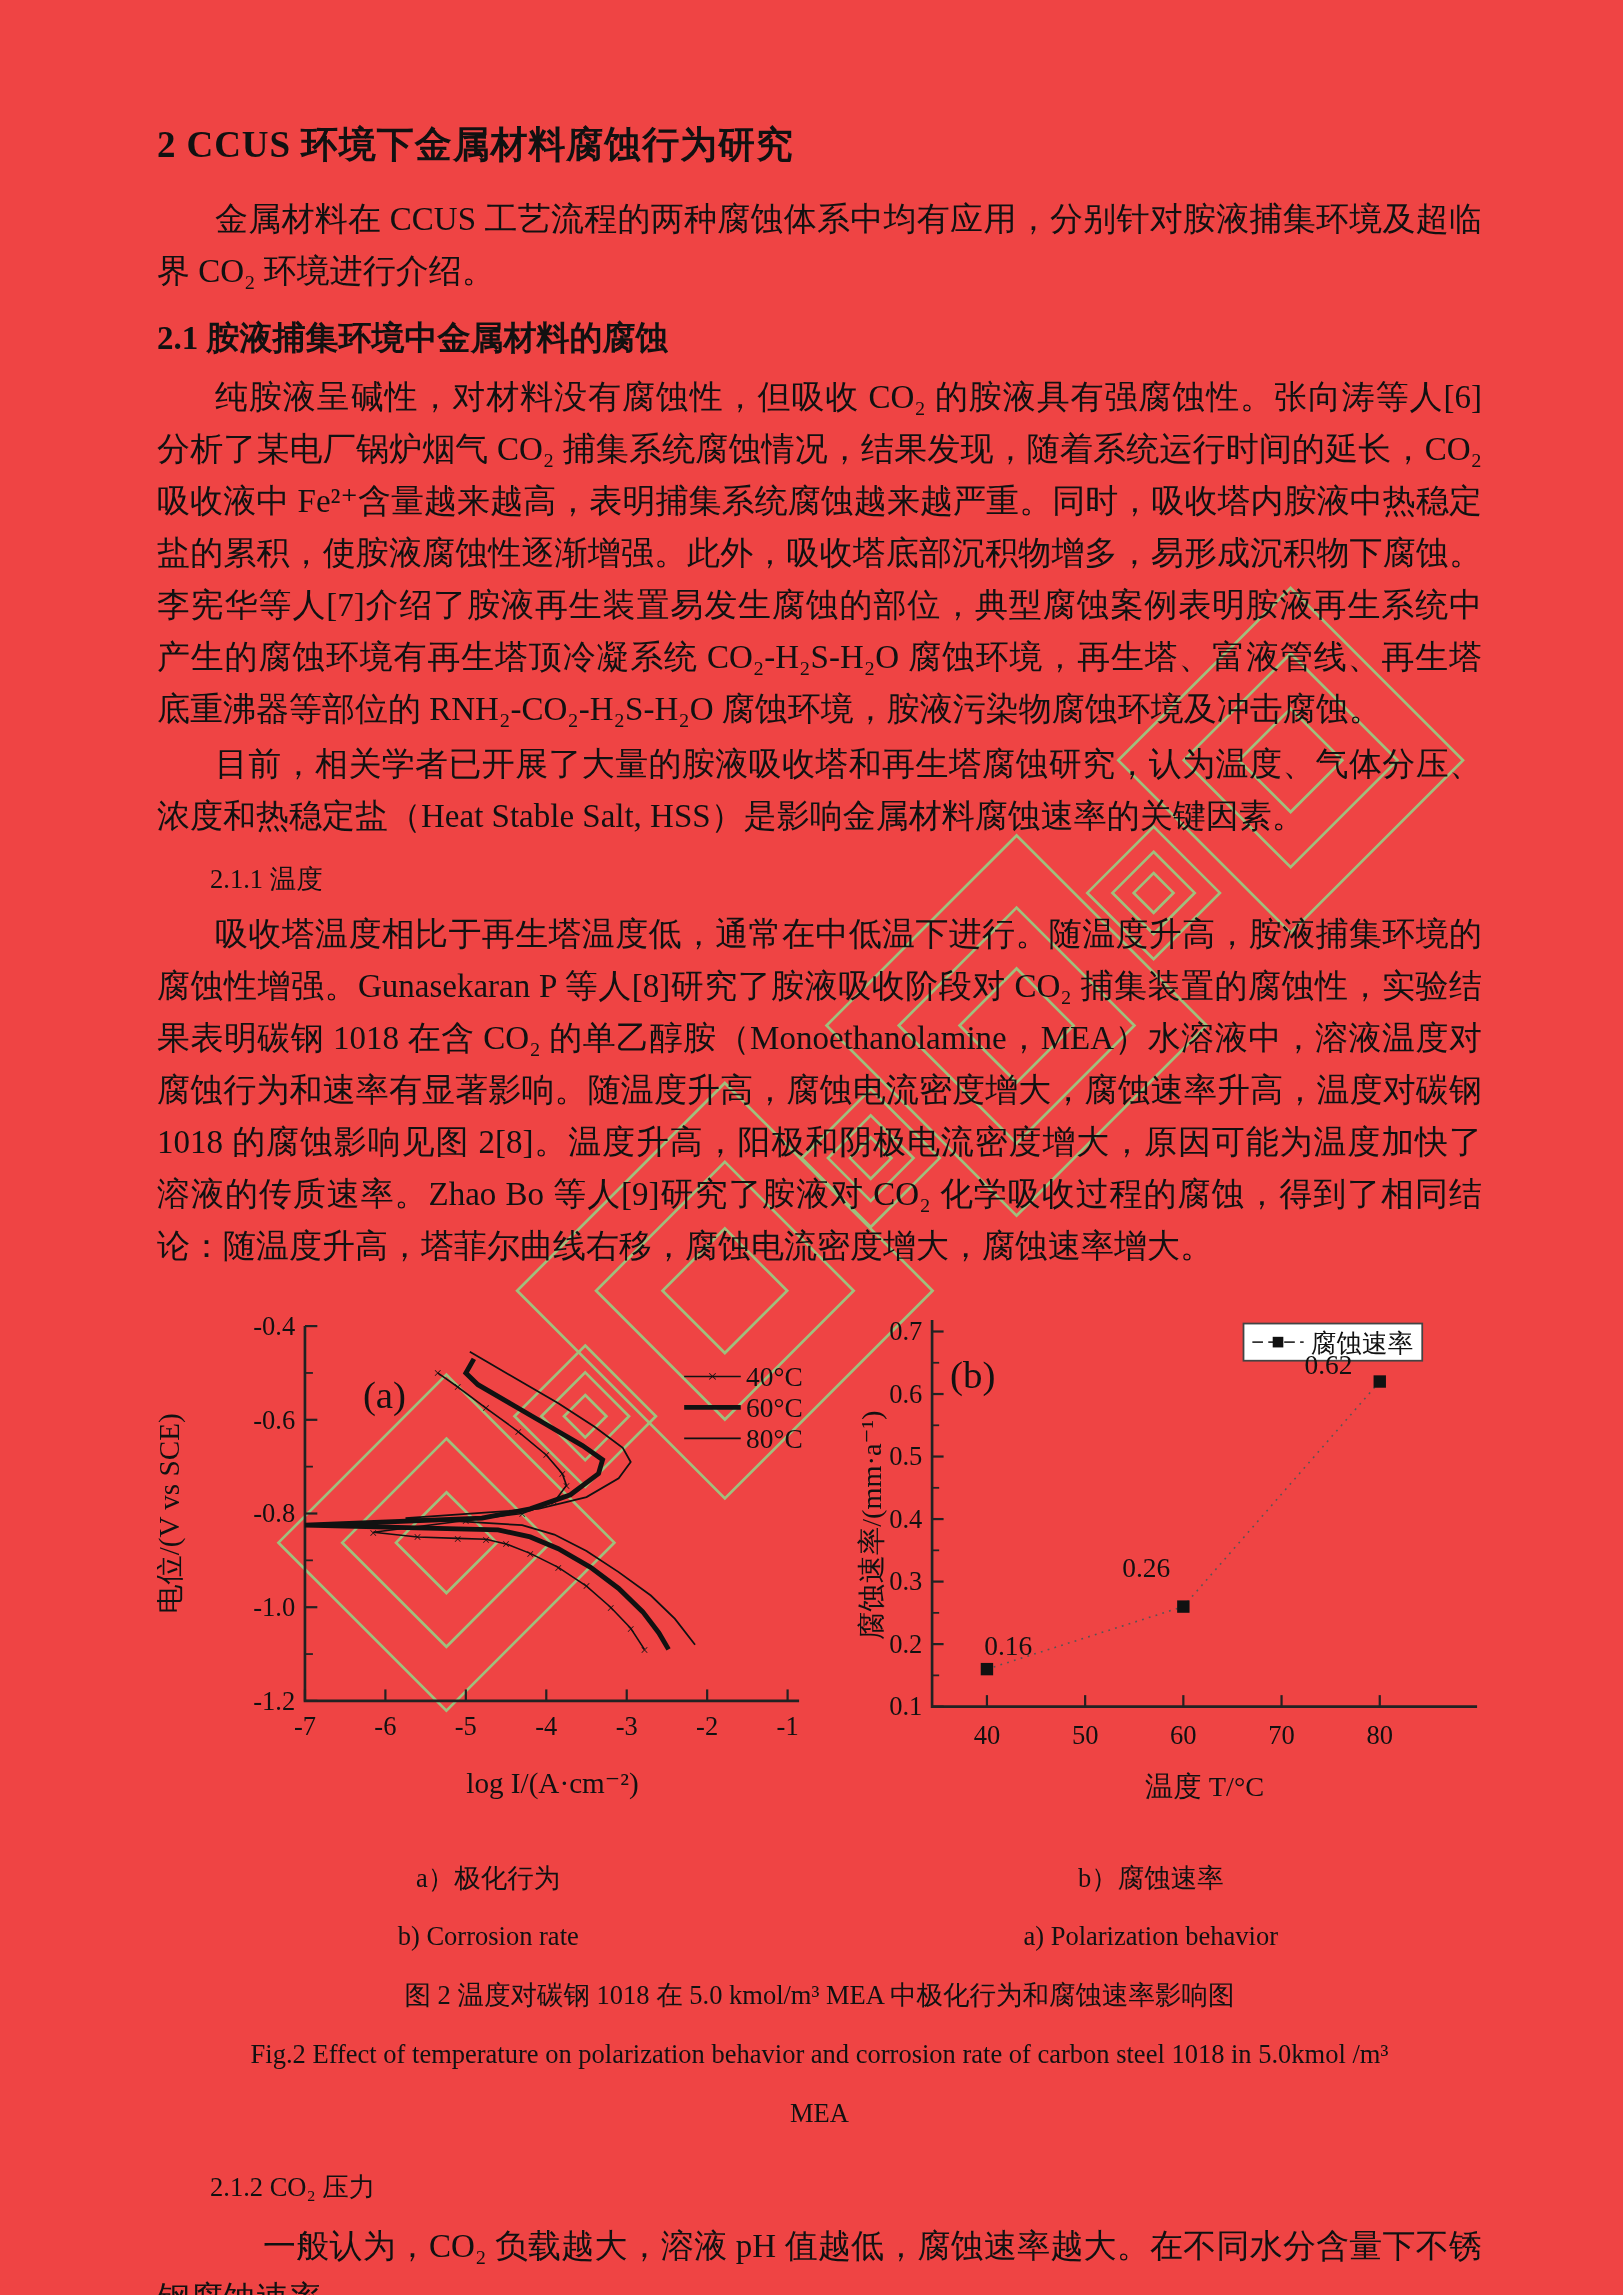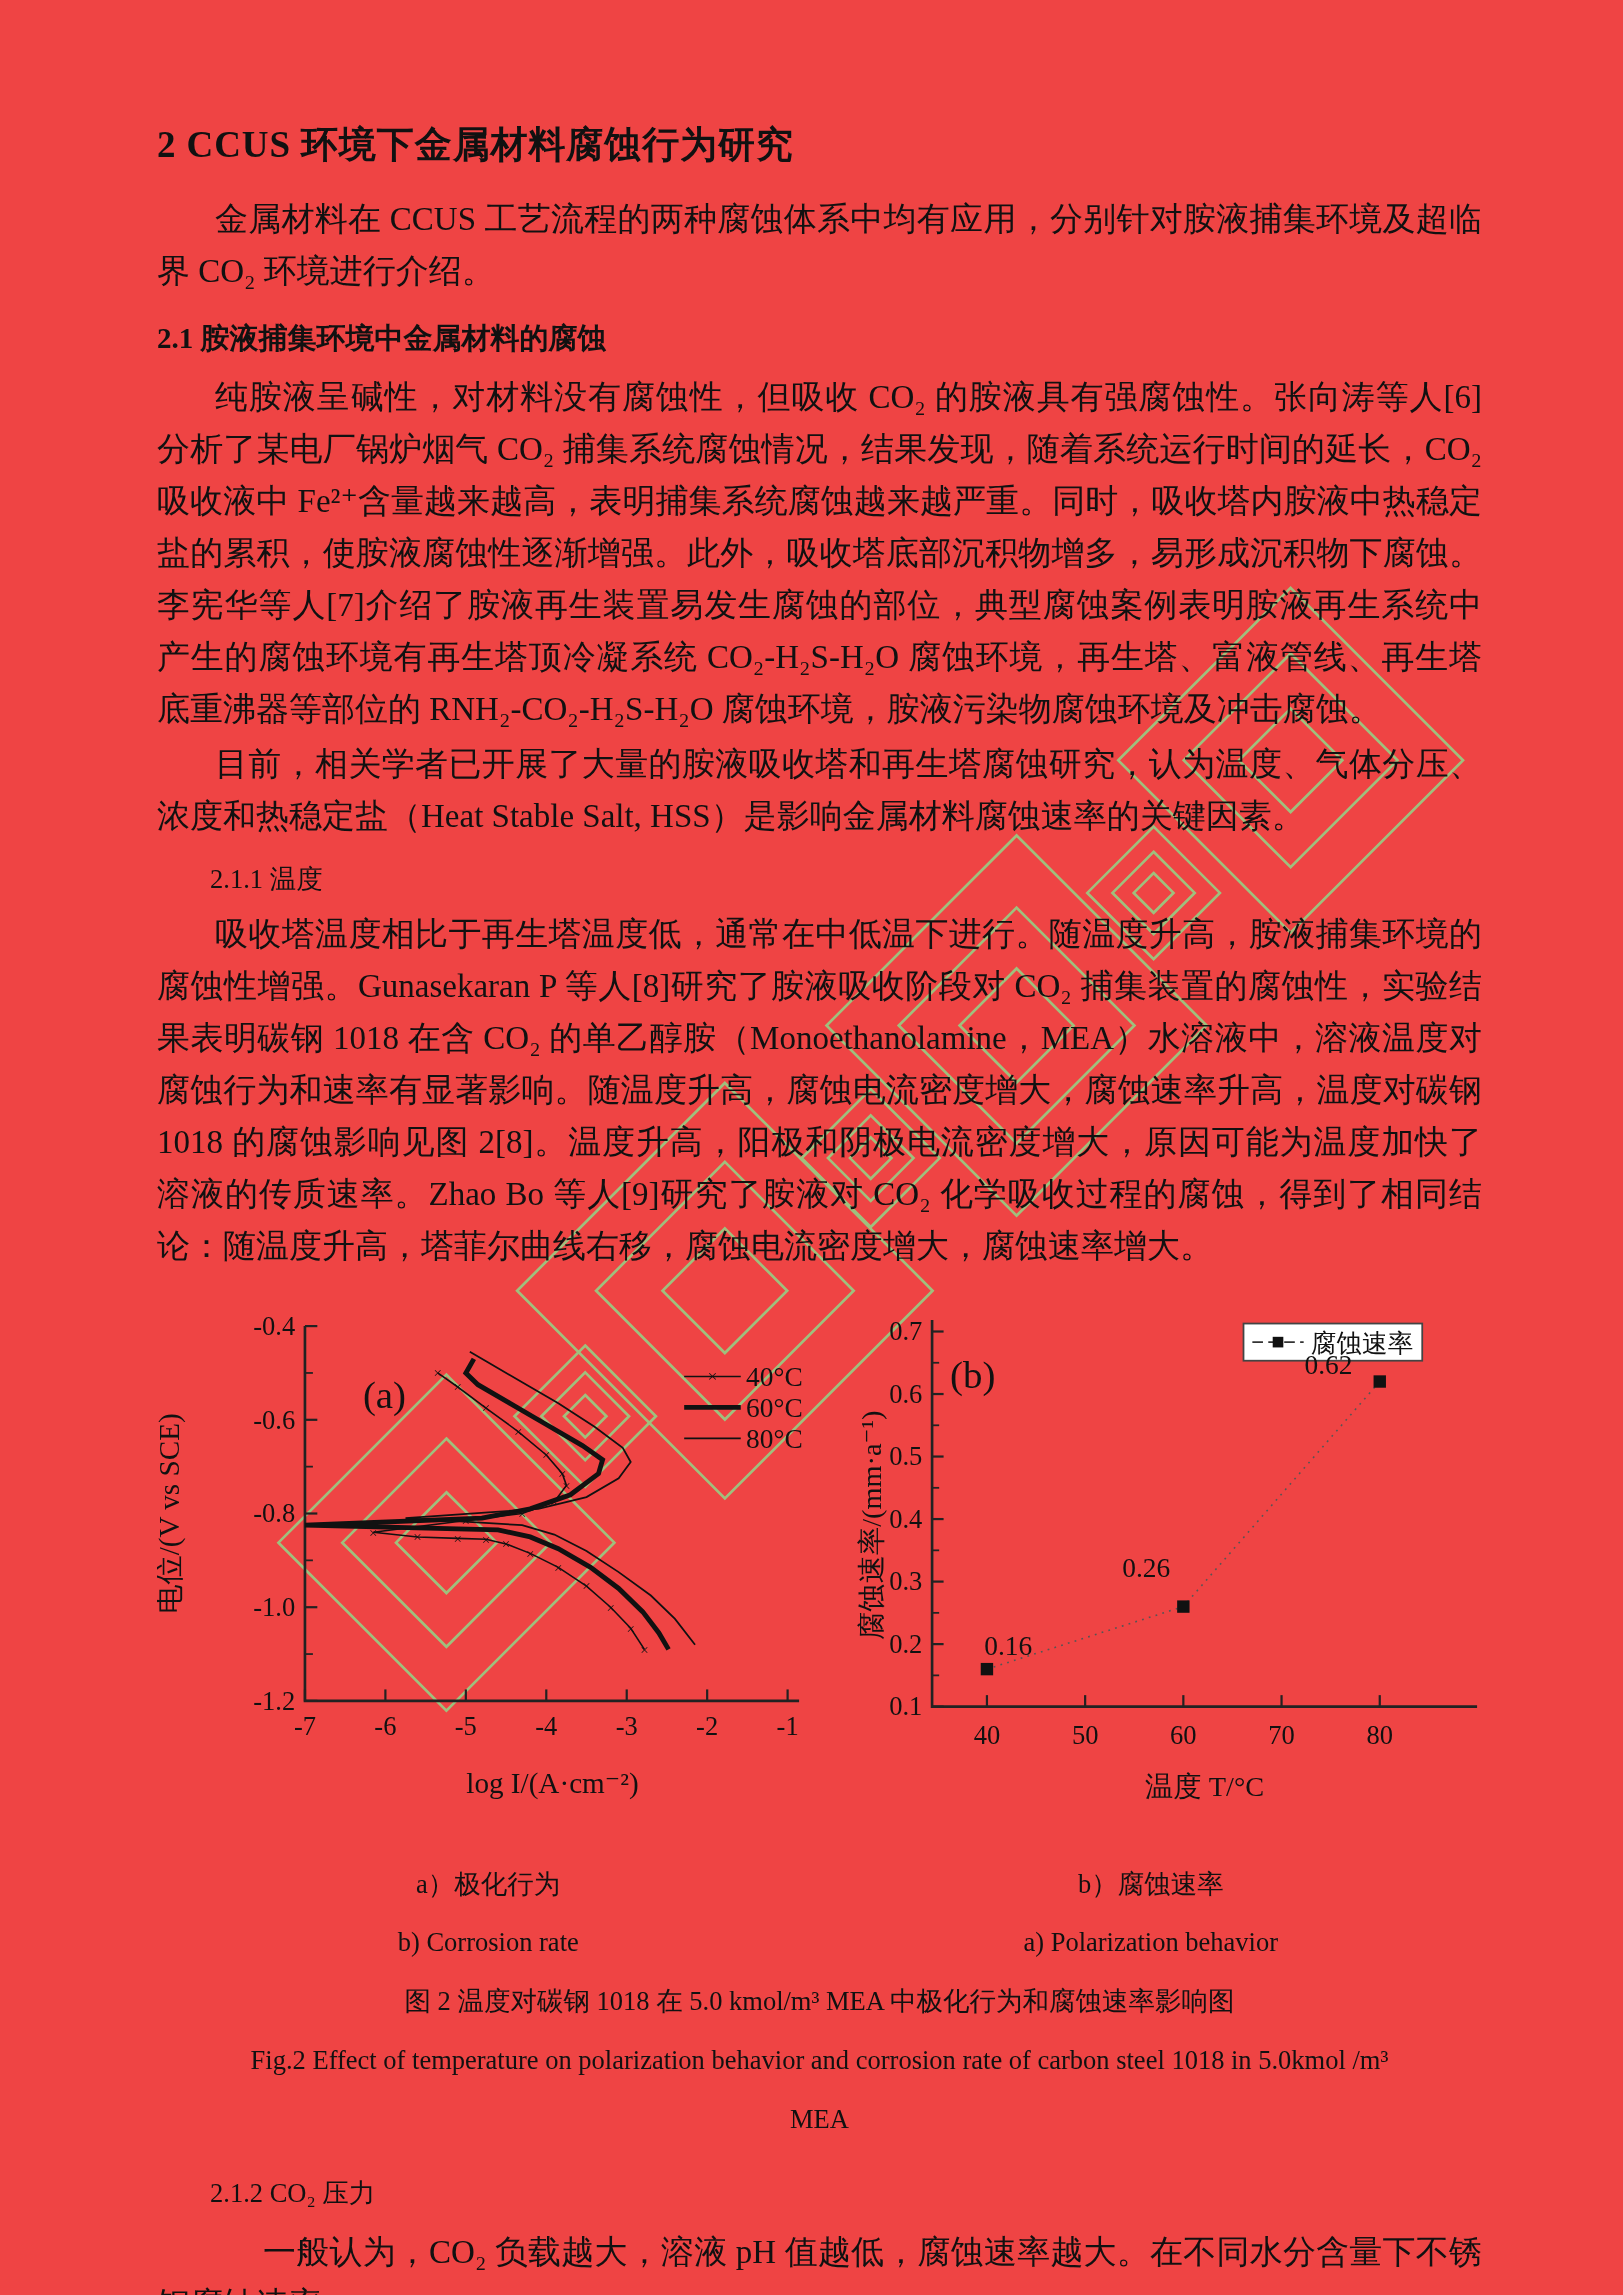--- a/index.html
+++ b/index.html
@@ -7,32 +7,32 @@
     position:relative;
     width:1623px; height:2295px;
     background:#ef4444;
     overflow:hidden;
     font-family:"Liberation Serif","DejaVu Serif",serif;
     color:#111;
   }
   #watermark { position:absolute; left:0; top:0; z-index:0; pointer-events:none; }
   .content { position:relative; z-index:1; padding:119px 141px 0 157px; }
   h1.h1 { font-size:37px; font-weight:bold; margin:0; line-height:51px; letter-spacing:0.9px; }
-  h2.h2 { font-size:29px; font-weight:bold; margin:19.5px 0 0 0; line-height:42px; }
+  h2.h2 { font-size:33px; font-weight:bold; margin:19.5px 0 0 0; line-height:42px; }
   p.body { font-size:33px; line-height:52px; text-align:justify; margin:0; }
   .indent { text-indent:58px; }
   #p1 { margin-top:23px; }
   #p2 { margin-top:12.4px; }
   #p3 { margin-top:3.5px; }
   #p4 { margin-top:3.5px; }
   .subhead { font-size:26.5px; line-height:52px; margin:10.6px 0 0 53px; font-weight:normal; }
   .figure-row { display:flex; align-items:flex-start; margin-top:32px; }
   .figure-row svg { display:block; flex:0 0 auto; }
   svg text { font-family:"Liberation Serif","DejaVu Serif",serif; }
-  .cap-row { display:flex; margin-top:22px; font-size:26.5px; line-height:35px; }
+  .cap-row { display:flex; margin-top:16px; font-size:26.5px; line-height:35px; }
   .cap-cell { flex:1 1 50%; text-align:center; }
   .cap-row2 { margin-top:23px; }
   .figcap { text-align:center; font-size:26.5px; line-height:35px; margin-top:24px; }
   #h312 { margin-top:30px; }
   #p5 { margin-top:7px; text-indent:106px; }
 </style>
 </head>
 <body>
 
 <div class="page">

